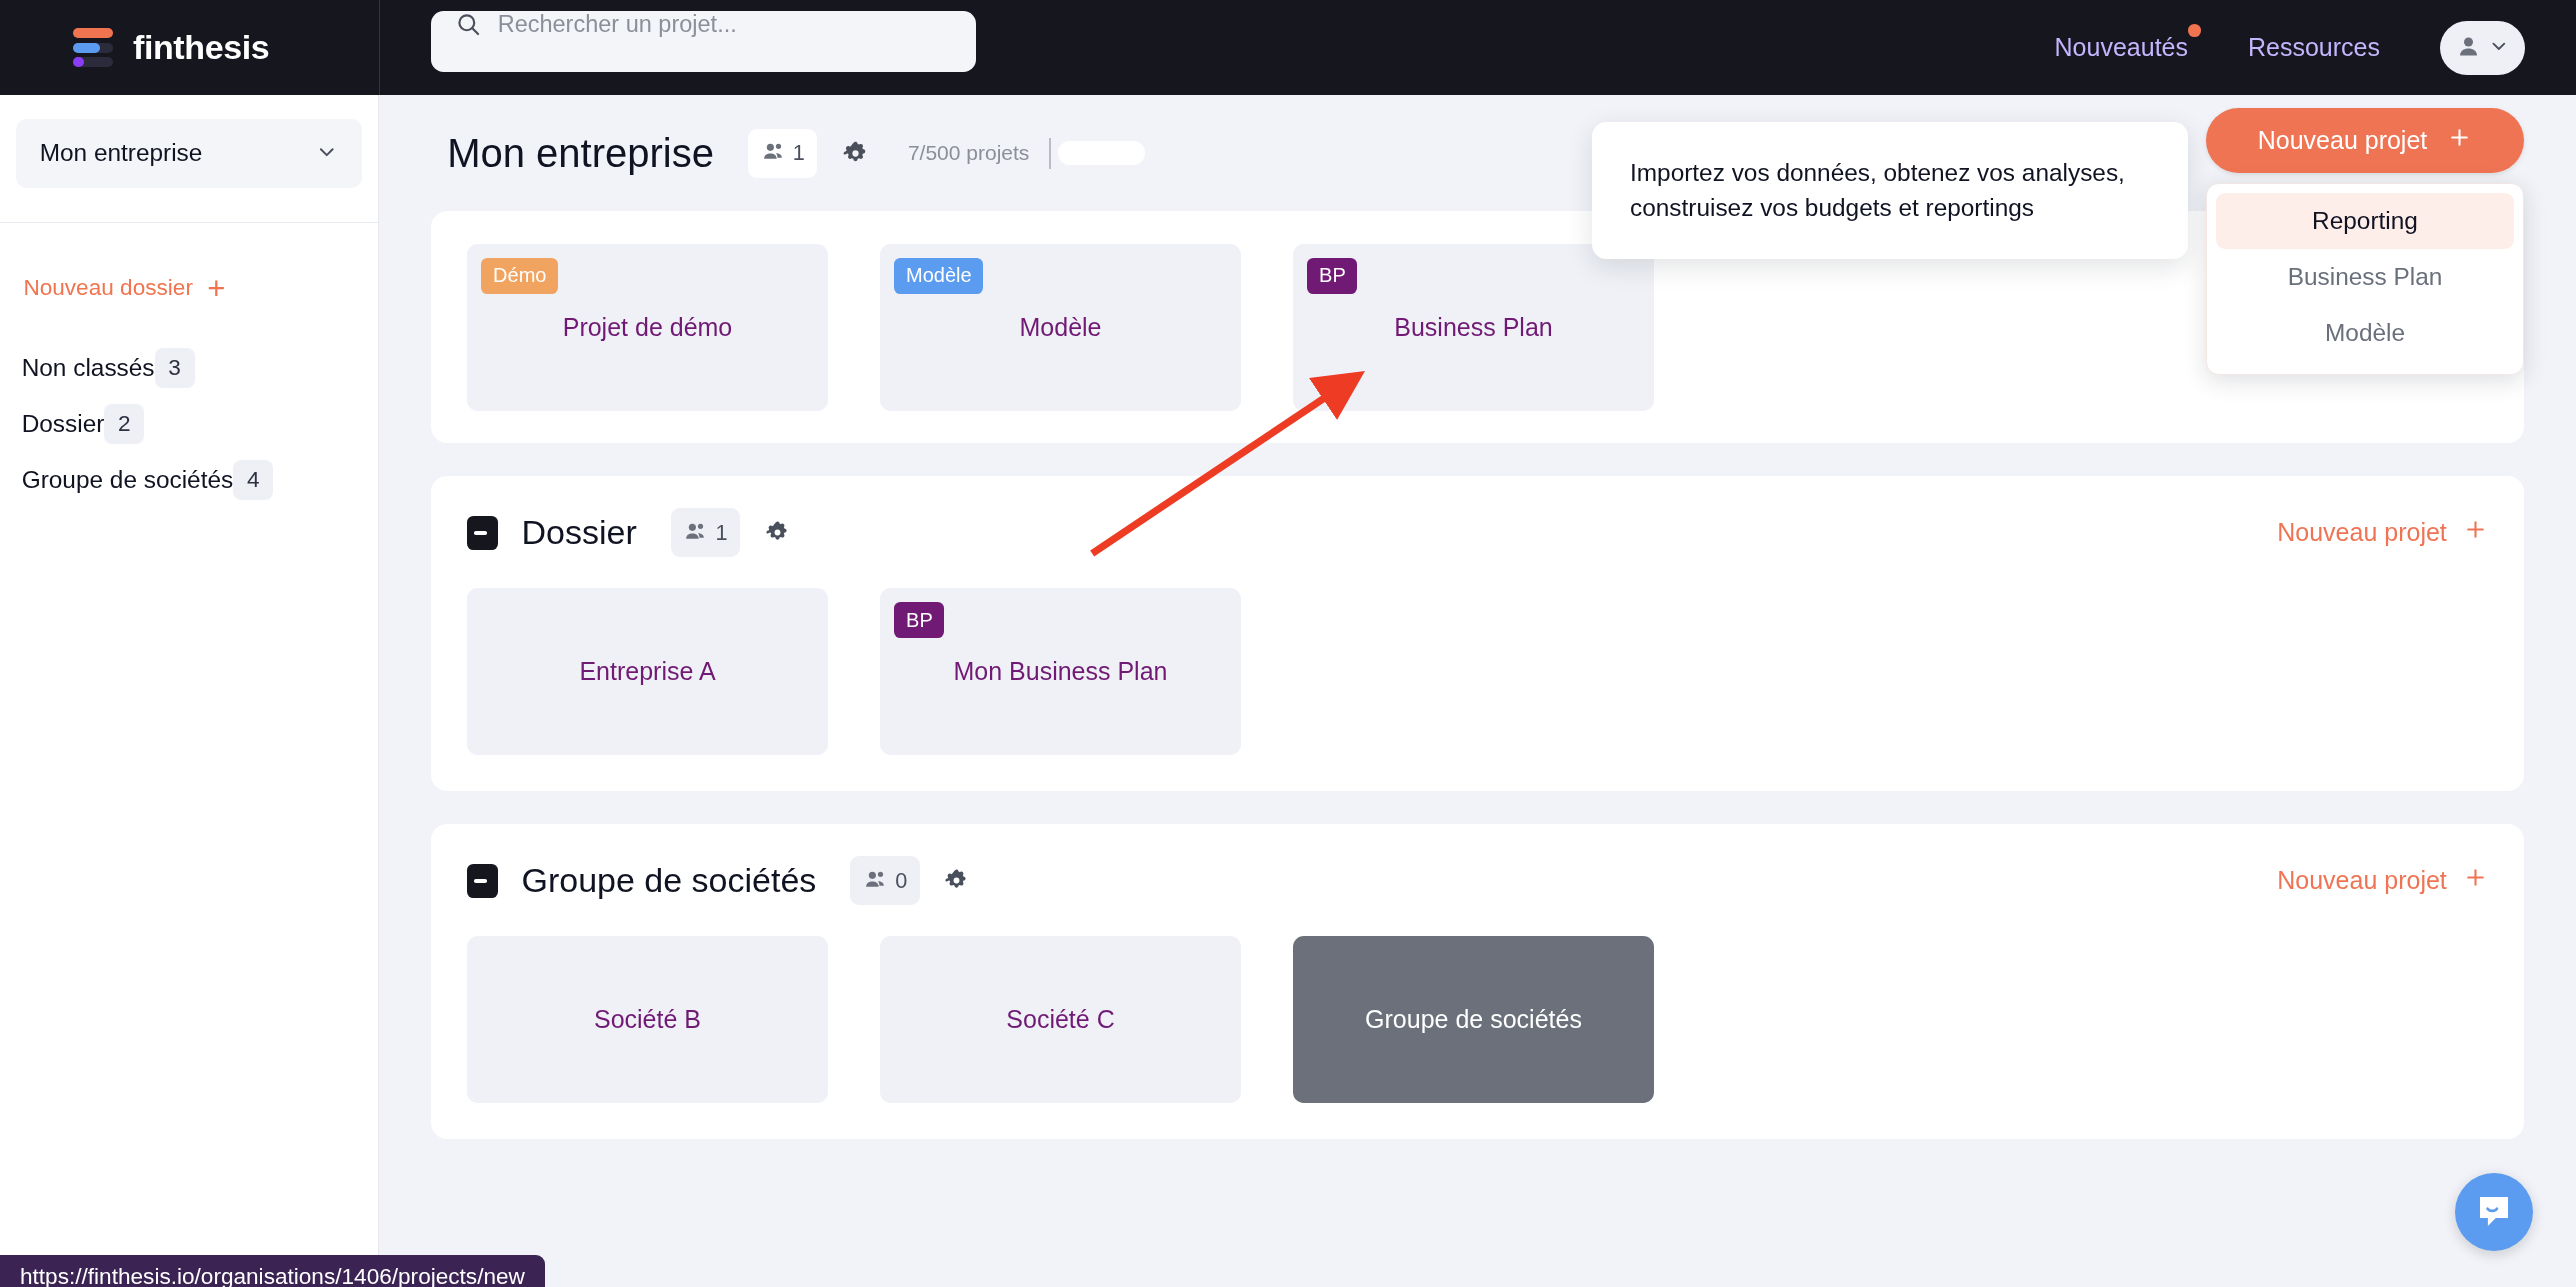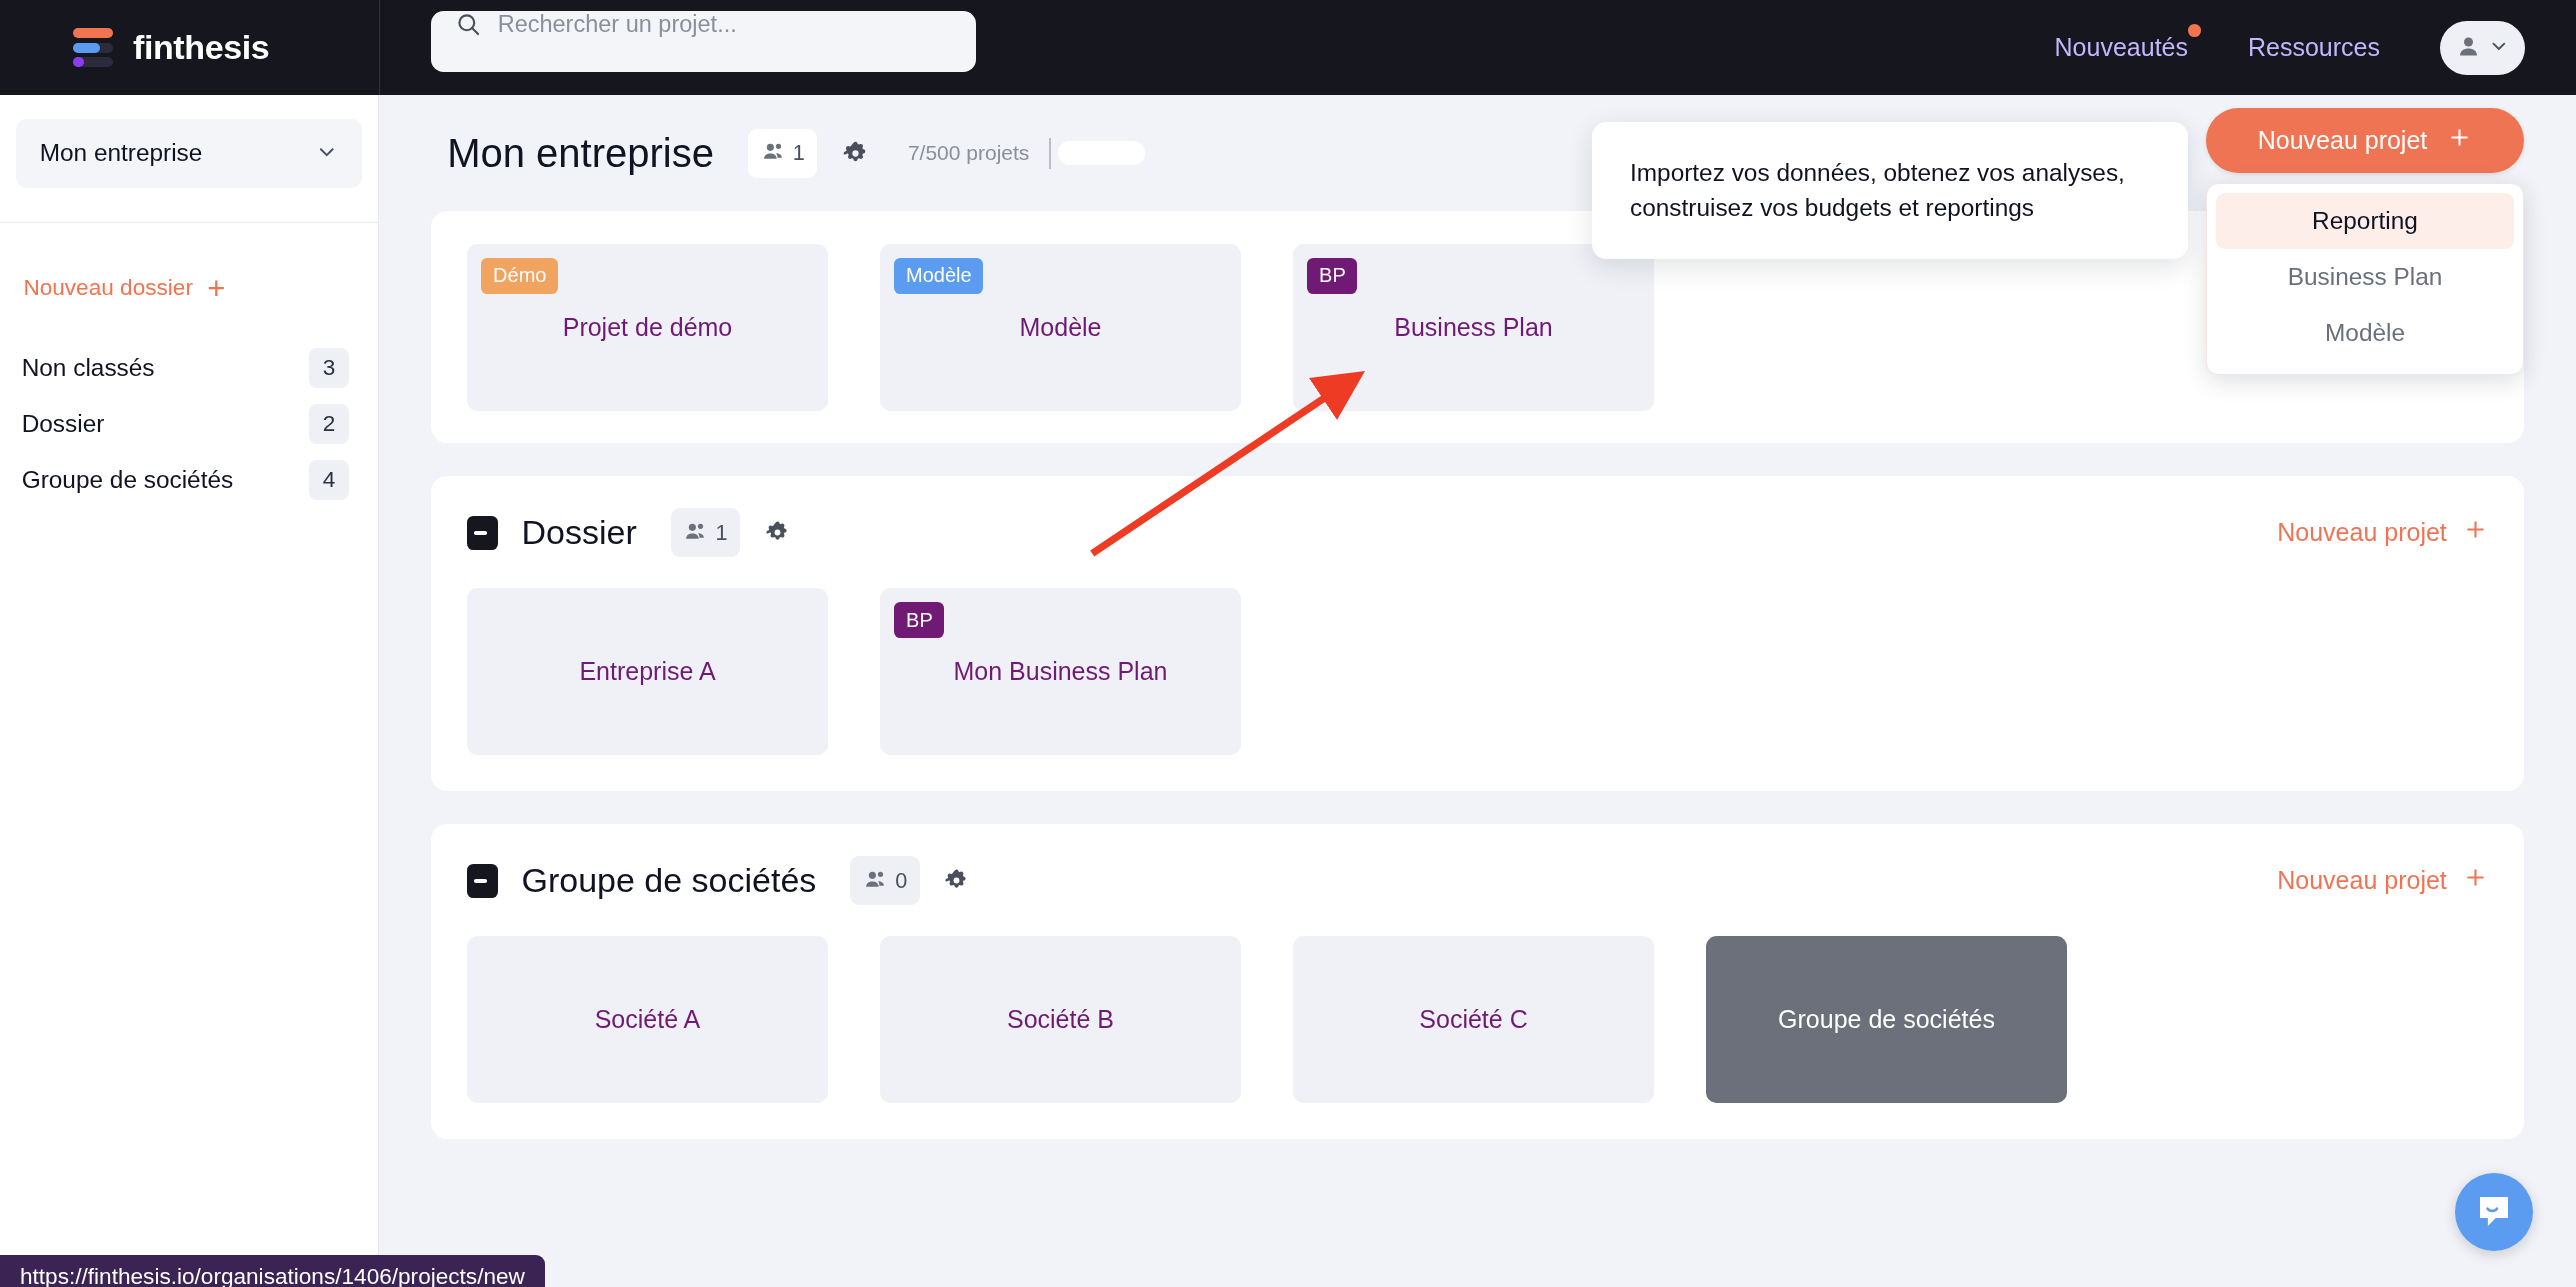--- a/index.html
+++ b/index.html
@@ -93,21 +93,21 @@
   }
   .new-folder {
     margin: 43px 0 0 16.2px;
     display: flex; align-items: center; gap: 14.4px;
     color: #f0744f; font-size: 22.6px;
     padding: 7.2px 7.2px;
   }
   .plus-glyph { font-size: 31px; line-height: 1; color: #f0744f; font-weight: 400; }
   .folder-list { margin-top: 29px; }
   .folder-item {
-    display: flex; align-items: center; justify-content: space-between;
+    display: flex; align-items: center; justify-content: flex-start;
     padding: 12.6px 29px 12.6px 21.7px;
     height: 56px;
   }
   .folder-label { font-size: 24.4px; color: #101322; }
   .folder-count {
     min-width: 40px; height: 40px; padding: 0 10.8px;
     background: #eef0f6; border-radius: 8.1px;
     display: flex; align-items: center; justify-content: center;
     color: #2c3040; font-size: 22.6px;
   }
@@ -470,23 +470,20 @@
         <span>
           <svg width="25" height="25" viewBox="0 0 24 24" fill="none" stroke="#ef7454" stroke-width="2" stroke-linecap="round">
             <line x1="12" y1="5" x2="12" y2="19"></line>
               <line x1="5" y1="12" x2="19" y2="12"></line>
           </svg>
         </span>
       </span>
     </div>
     <div class="cards-row">
       <div class="project-card">
-        <span class="card-title">Société A</span>
-      </div>
-      <div class="project-card">
         <span class="card-title">Société B</span>
       </div>
       <div class="project-card">
         <span class="card-title">Société C</span>
       </div>
       <div class="project-card dark">
         <span class="card-title">Groupe de sociétés</span>
       </div>
     </div>
   </div>

